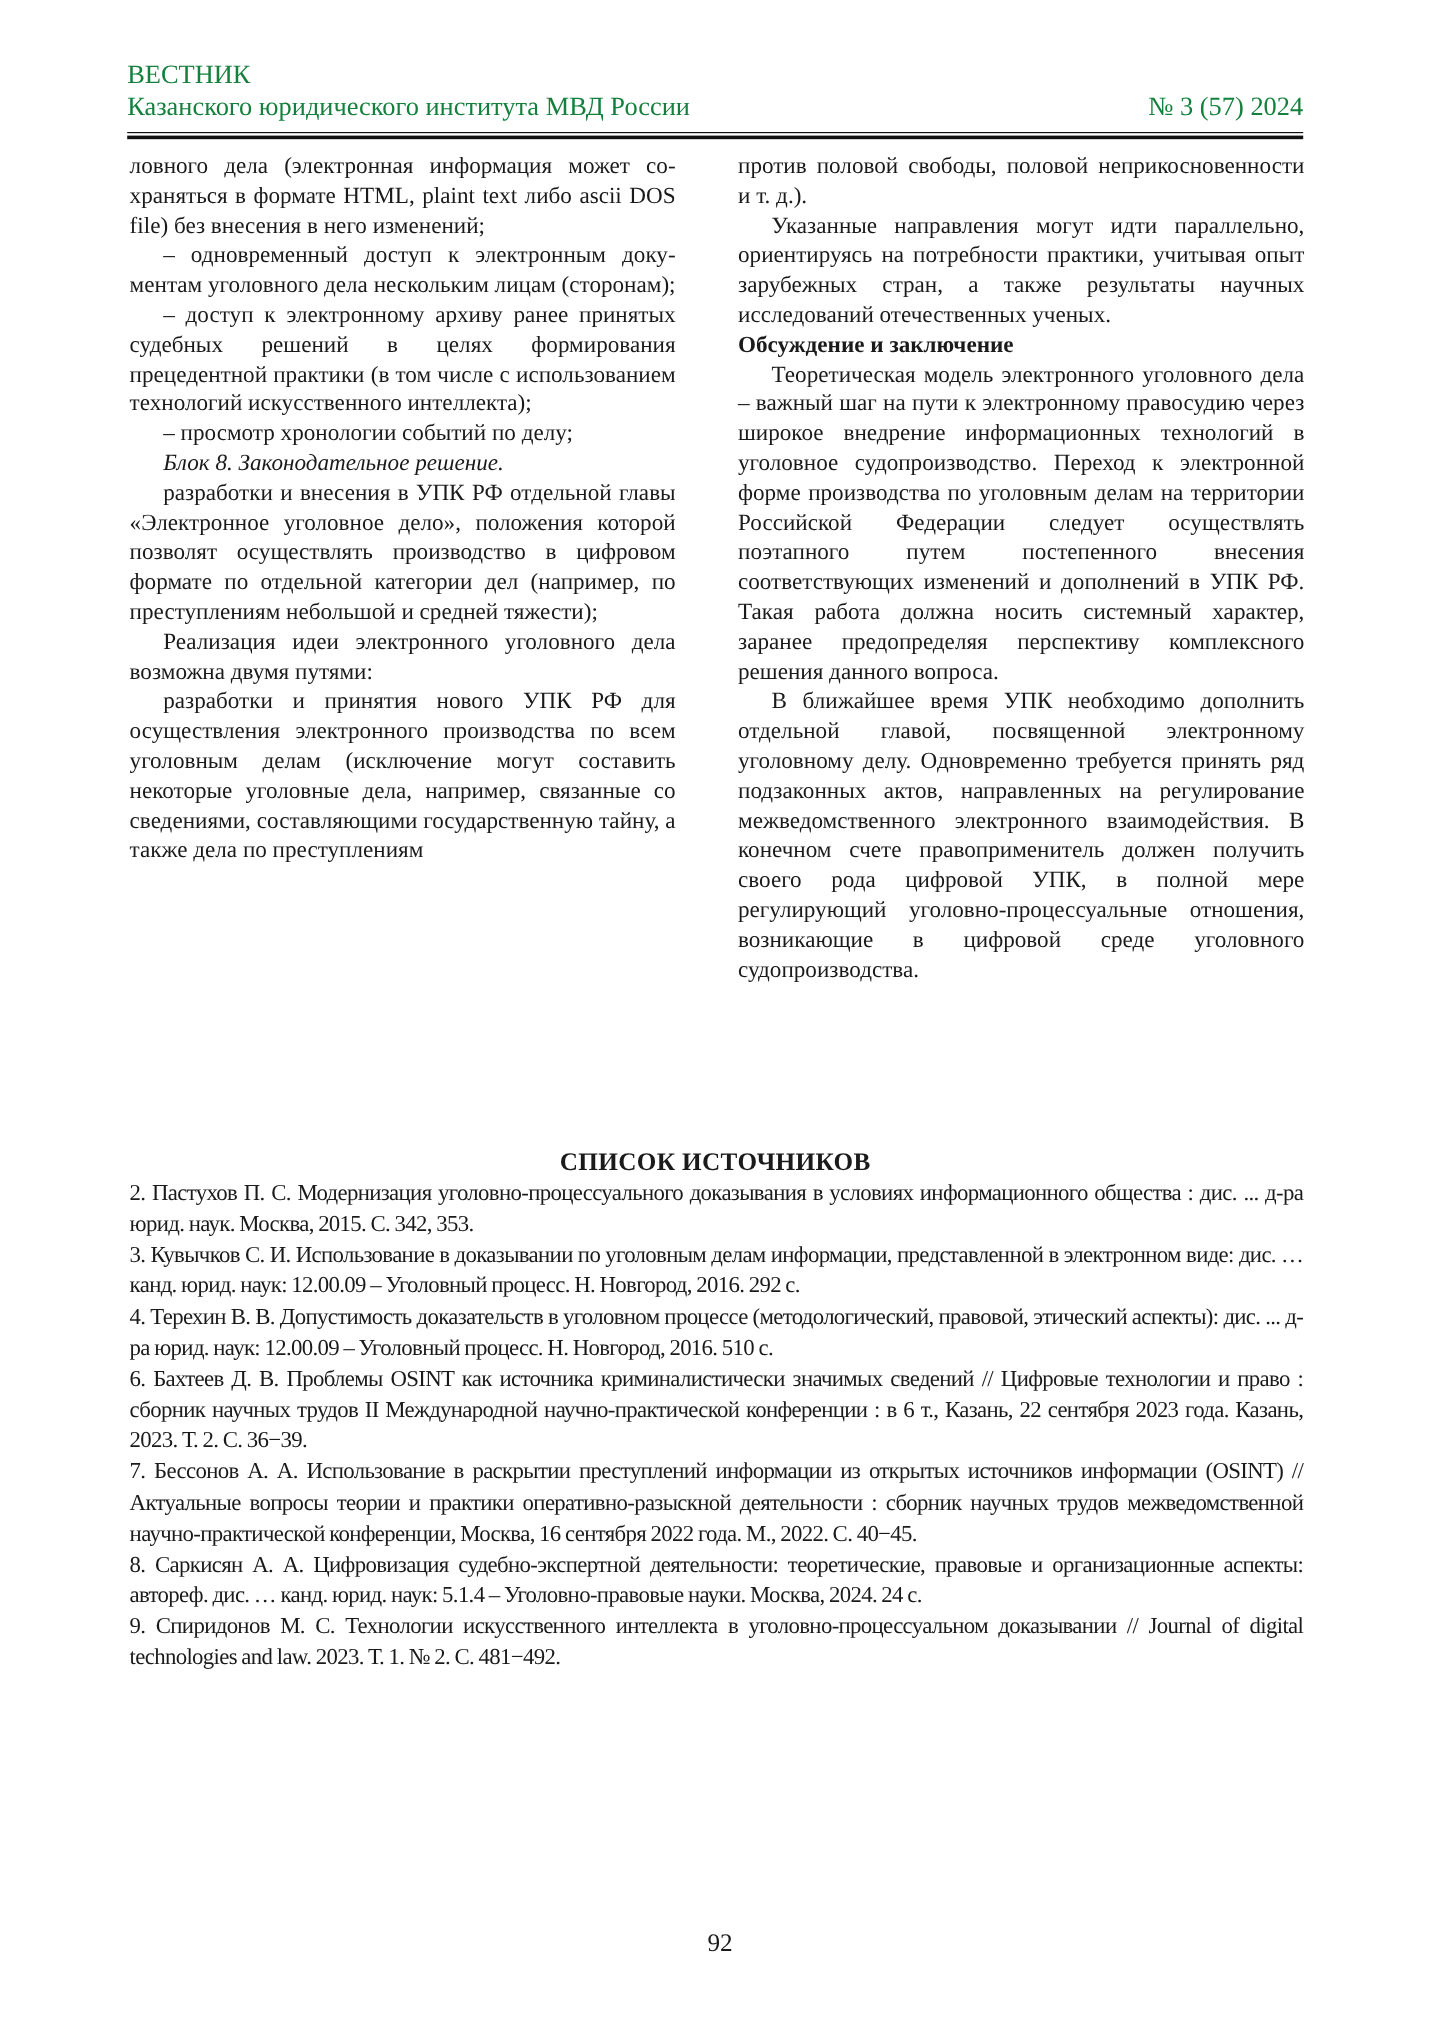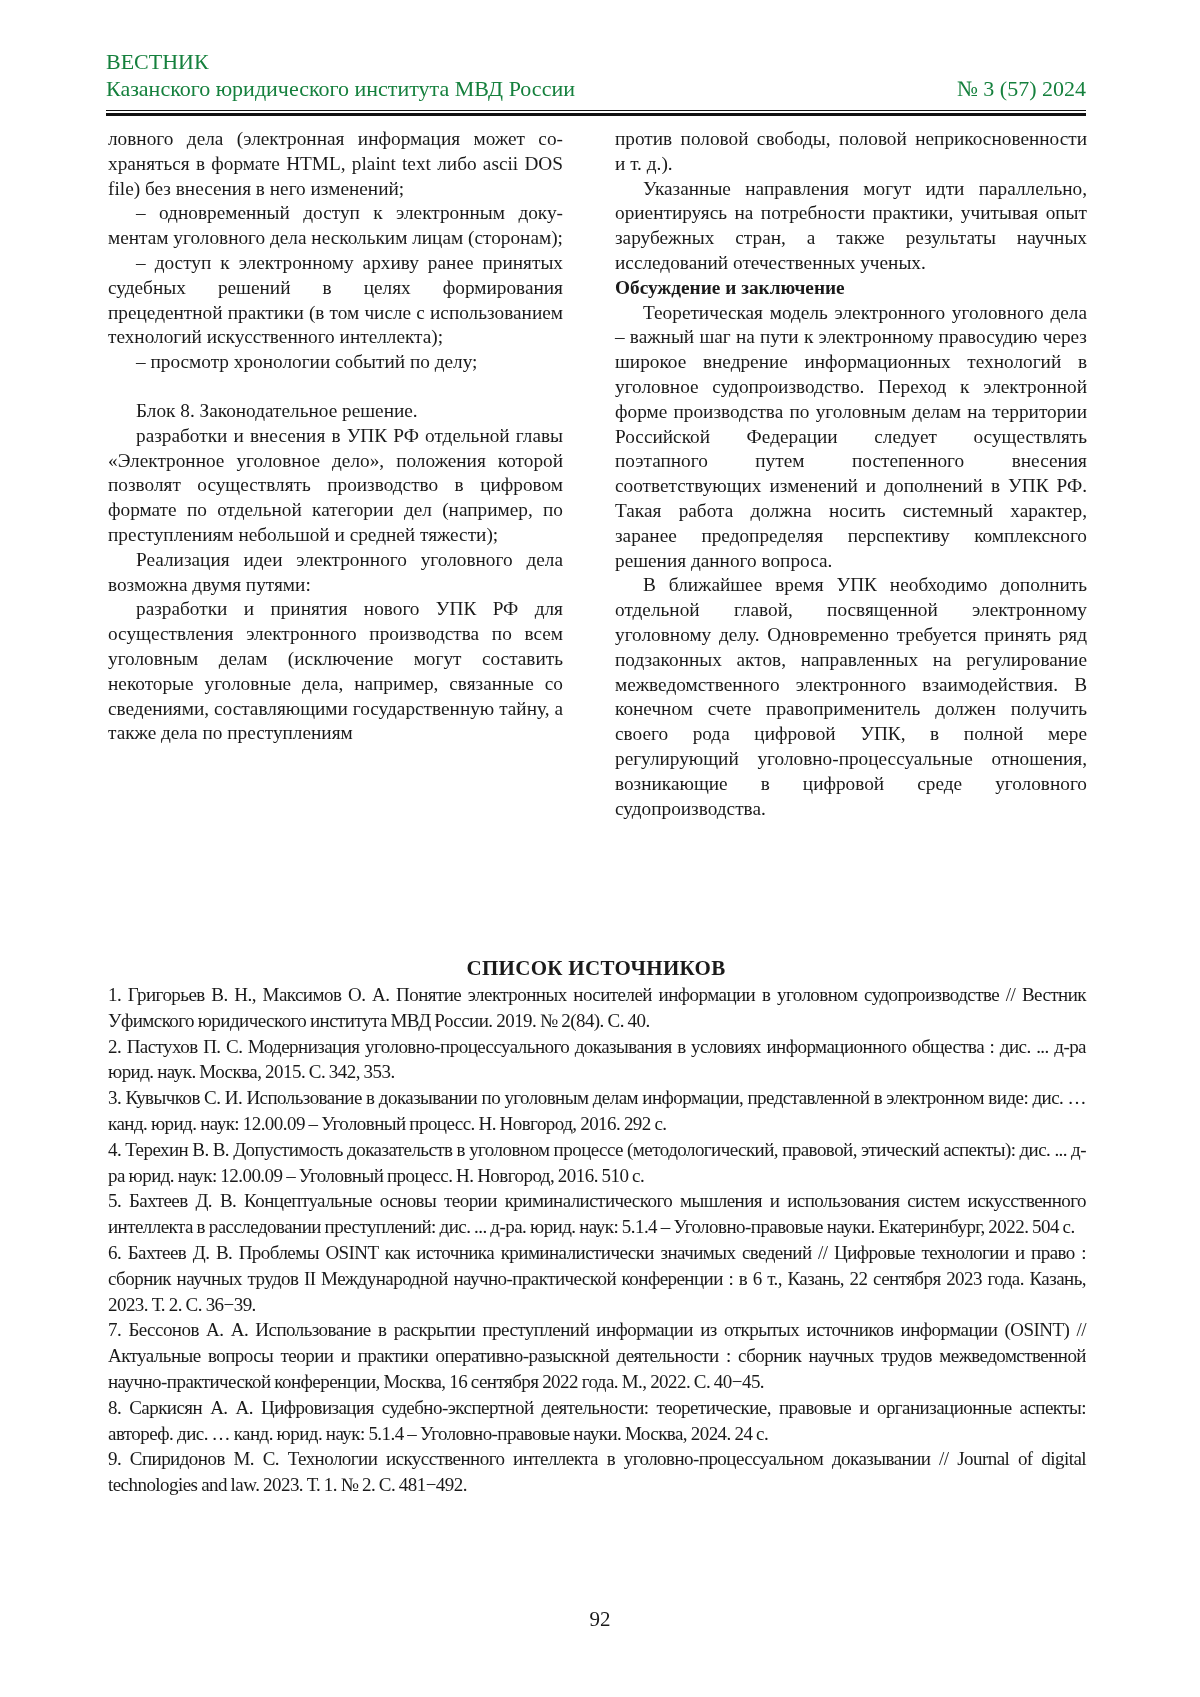--- a/index.html
+++ b/index.html
@@ -21,21 +21,21 @@
 
     .col {
       position: absolute; top: 127px; width: 455px;
       font-size: 19.3px; line-height: 24.8px; text-align: justify;
       hyphens: manual;
     }
     .col.left { left: 108px; }
     .col.right { left: 615px; width: 472px; }
     .col p { margin: 0; }
     .col p.ind { text-indent: 28px; }
-    .col p.it { text-indent: 28px; margin-top: 24px; }
+    .col p.it { font-style: italic; text-indent: 28px; }
     .col h3 {
       margin: 0; font-size: 19.3px; line-height: 24.8px; font-weight: bold; 
     }
 
     .refs-title {
       position: absolute; left: 106px; top: 955px; width: 980px; text-align: center;
       font-size: 21px; font-weight: bold; line-height: 26px; letter-spacing: 0.3px;
     }
     .refs {
       position: absolute; left: 108px; top: 982px; width: 978px;
@@ -78,24 +78,22 @@
 <div class="col right">
   <p>против половой свободы, половой неприкосно­венности и т. д.).</p>
   <p class="ind">Указанные направления могут идти парал­лельно, ориентируясь на потребности практики, учитывая опыт зарубежных стран, а также ре­зультаты научных исследований отечественных ученых.</p>
   <h3>Обсуждение и заключение</h3>
   <p class="ind">Теоретическая модель электронного уголов­ного дела – важный шаг на пути к электронному правосудию через широкое внедрение информа­ционных технологий в уголовное судопроизвод­ство. Переход к электронной форме производства по уголовным делам на территории Российской Федерации следует осуществлять поэтапного пу­тем постепенного внесения соответствующих из­менений и дополнений в УПК РФ. Такая работа должна носить системный характер, заранее пре­допределяя перспективу комплексного решения данного вопроса.</p>
   <p class="ind">В ближайшее время УПК необходимо допол­нить отдельной главой, посвященной электрон­ному уголовному делу. Одновременно требуется принять ряд подзаконных актов, направленных на регулирование межведомственного электронного взаимодействия. В конечном счете правопримени­тель должен получить своего рода цифровой УПК, в полной мере регулирующий уголовно-процессу­альные отношения, возникающие в цифровой сре­де уголовного судопроизводства.</p>
 </div>
 
 <div class="refs-title">СПИСОК ИСТОЧНИКОВ</div>
 <div class="refs">
-  <p>1. Григорьев В. Н., Максимов О. А. Понятие электронных носителей информации в уголовном судо­производстве // Вестник Уфимского юридического института МВД России. 2019. № 2(84). С. 40.</p>
   <p>2. Пастухов П. С. Модернизация уголовно-процессуального доказывания в условиях информационно­го общества : дис. ... д-ра юрид. наук. Москва, 2015.  С. 342, 353.</p>
   <p>3. Кувычков С. И. Использование в доказывании по уголовным делам информации, представленной в электронном виде: дис. … канд. юрид. наук: 12.00.09 – Уголовный процесс.  Н. Новгород, 2016. 292 с.</p>
   <p>4. Терехин В. В. Допустимость доказательств в уголовном процессе (методологический, правовой, этический аспекты): дис. ... д-ра юрид. наук: 12.00.09 – Уголовный процесс.  Н. Новгород, 2016. 510 с.</p>
-  <p>5. Бахтеев Д. В. Концептуальные основы теории криминалистического мышления и использования си­стем искусственного интеллекта в расследовании преступлений: дис. ... д-ра. юрид. наук: 5.1.4 – Уго­ловно-правовые науки. Екатеринбург, 2022. 504 с.</p>
   <p>6. Бахтеев Д. В. Проблемы OSINT как источника криминалистически значимых сведений // Цифровые технологии и право : сборник научных трудов II Международной научно-практической конференции : в 6 т., Казань, 22 сентября 2023 года. Казань, 2023. Т. 2. С. 36−39.</p>
   <p>7. Бессонов А. А. Использование в раскрытии преступлений информации из открытых источников ин­формации (OSINT) // Актуальные вопросы теории и практики оперативно-разыскной деятельности : сборник научных трудов межведомственной научно-практической конференции, Москва, 16 сентября 2022 года. М., 2022. С. 40−45.</p>
   <p>8. Саркисян А. А. Цифровизация судебно-экспертной деятельности: теоретические, правовые и орга­низационные аспекты: автореф. дис. … канд. юрид. наук: 5.1.4 – Уголовно-правовые науки. Москва, 2024. 24 с.</p>
   <p>9. Спиридонов М. С. Технологии искусственного интеллекта в уголовно-процессуальном доказывании // Journal of digital technologies and law. 2023. Т. 1. № 2. С. 481−492.</p>
 </div>
 
 <div class="page-num">92</div>
 
 </body></html>

